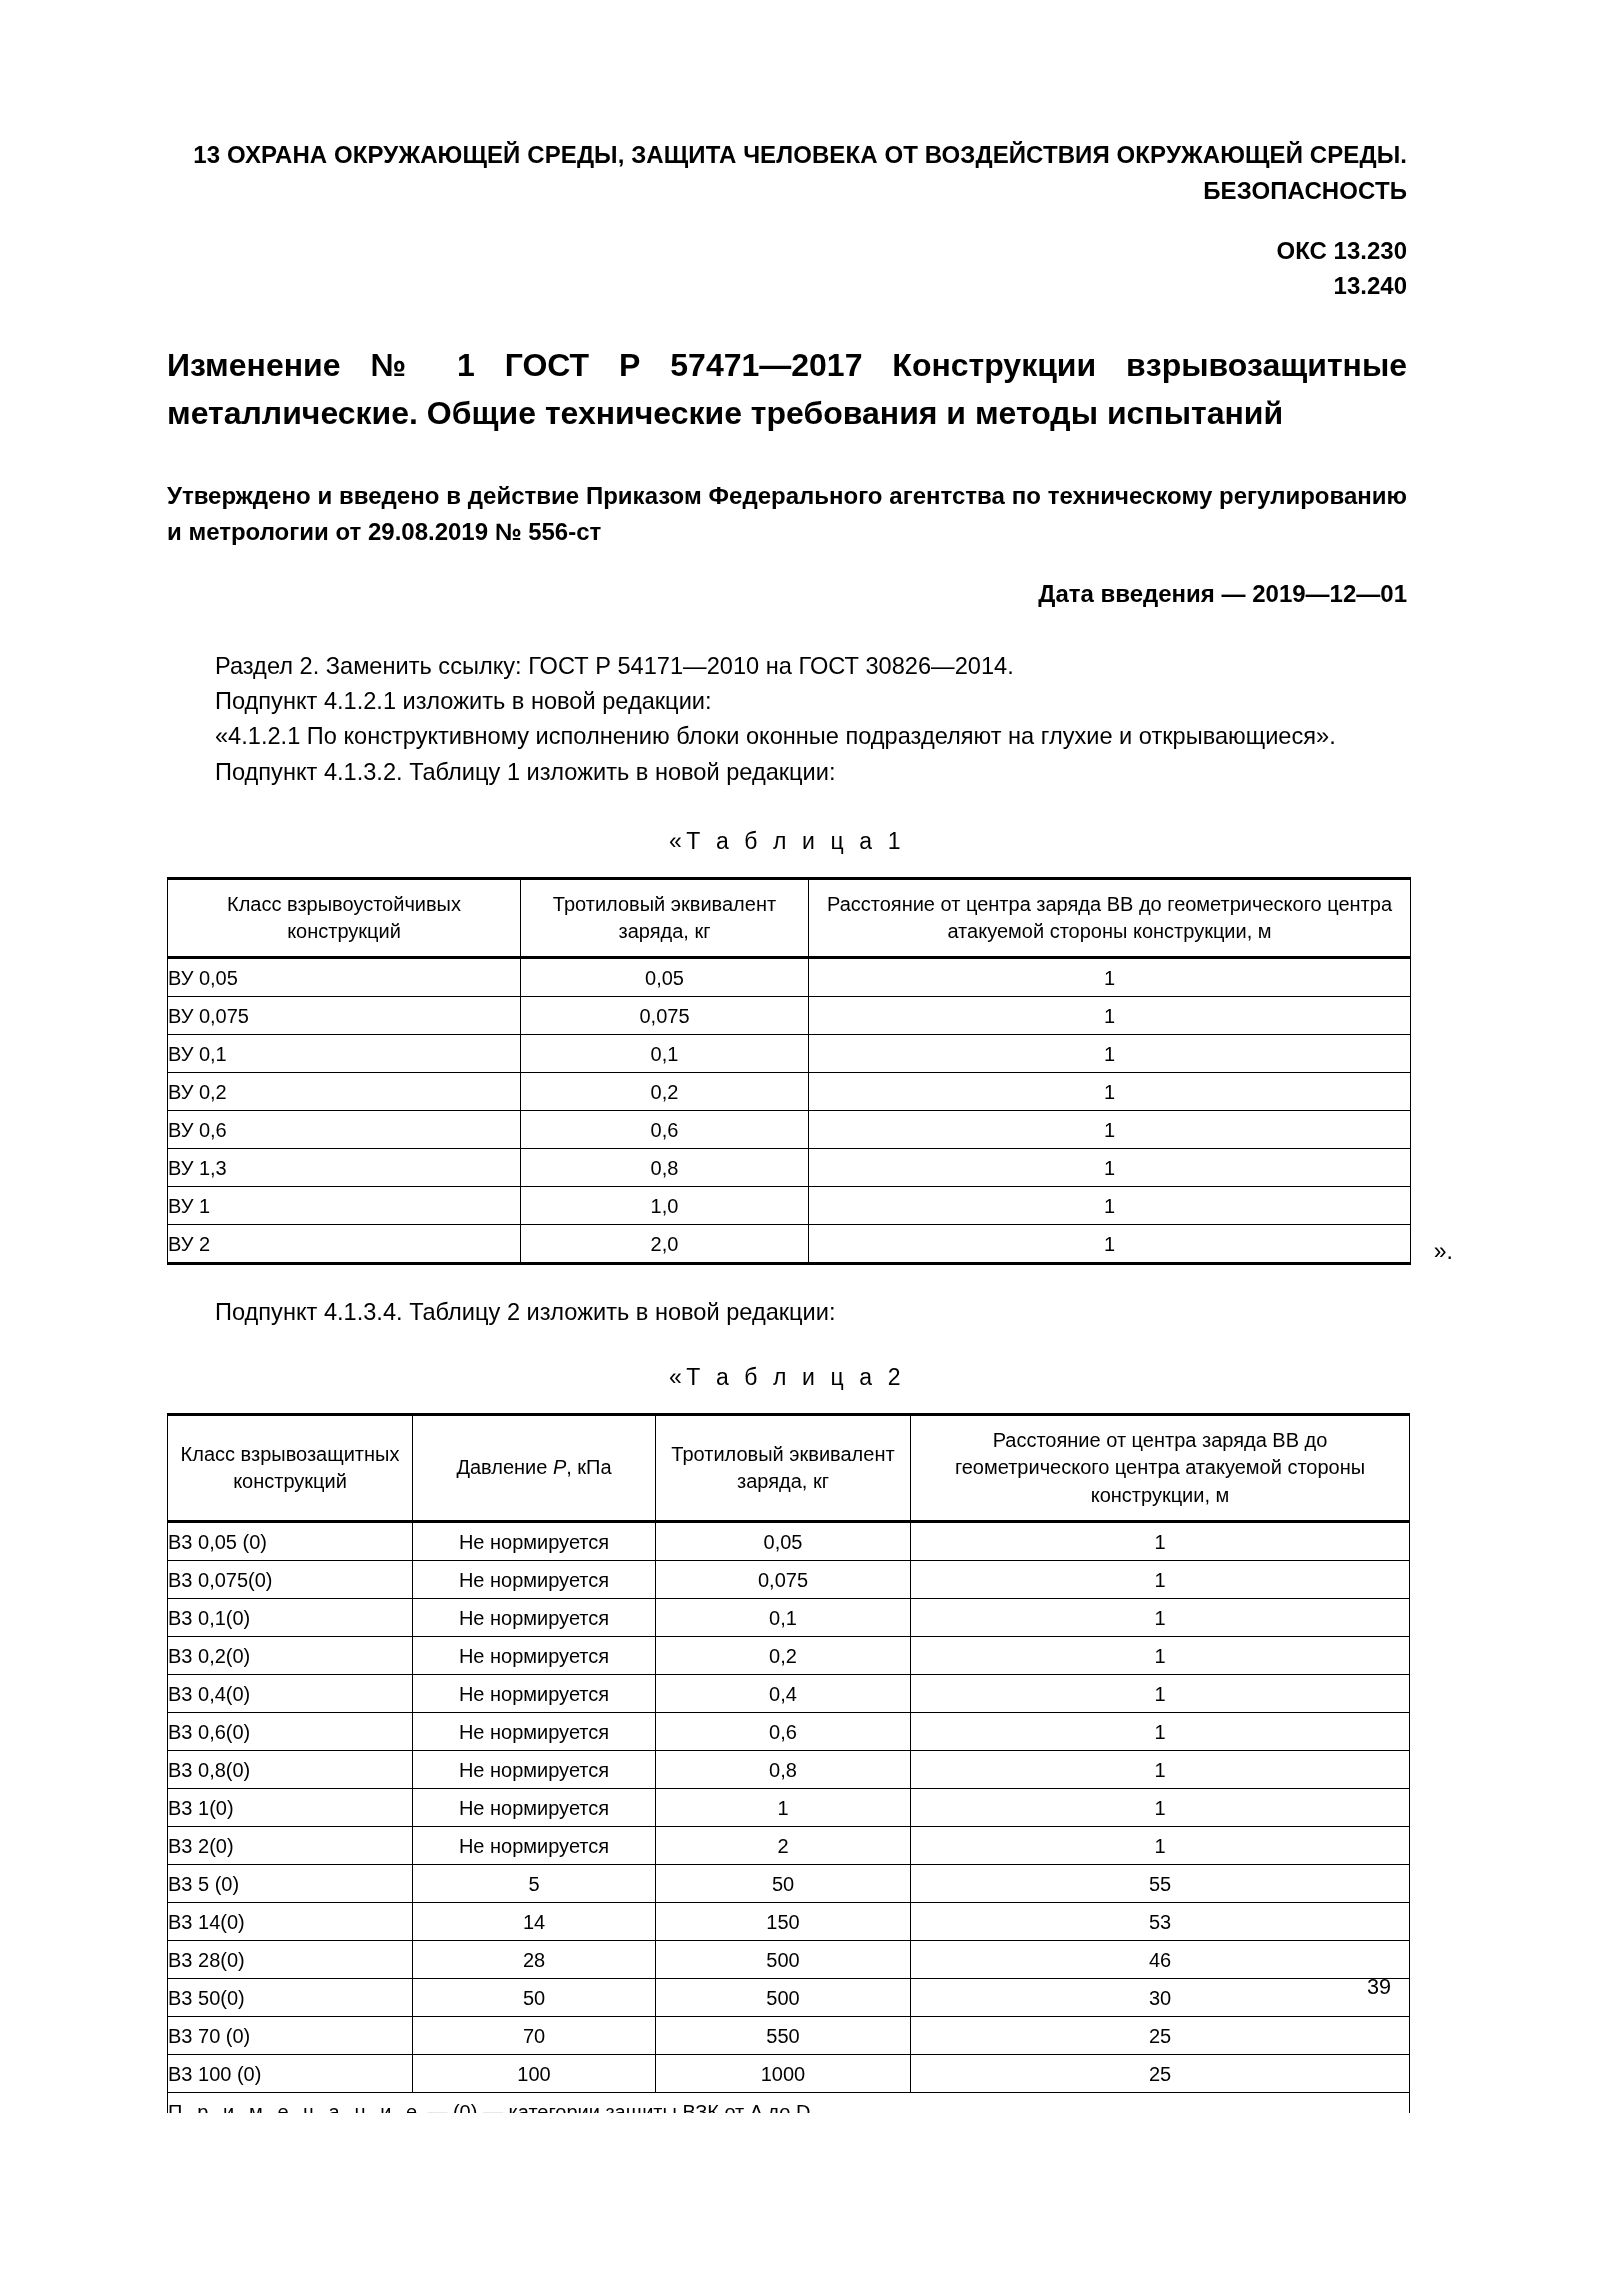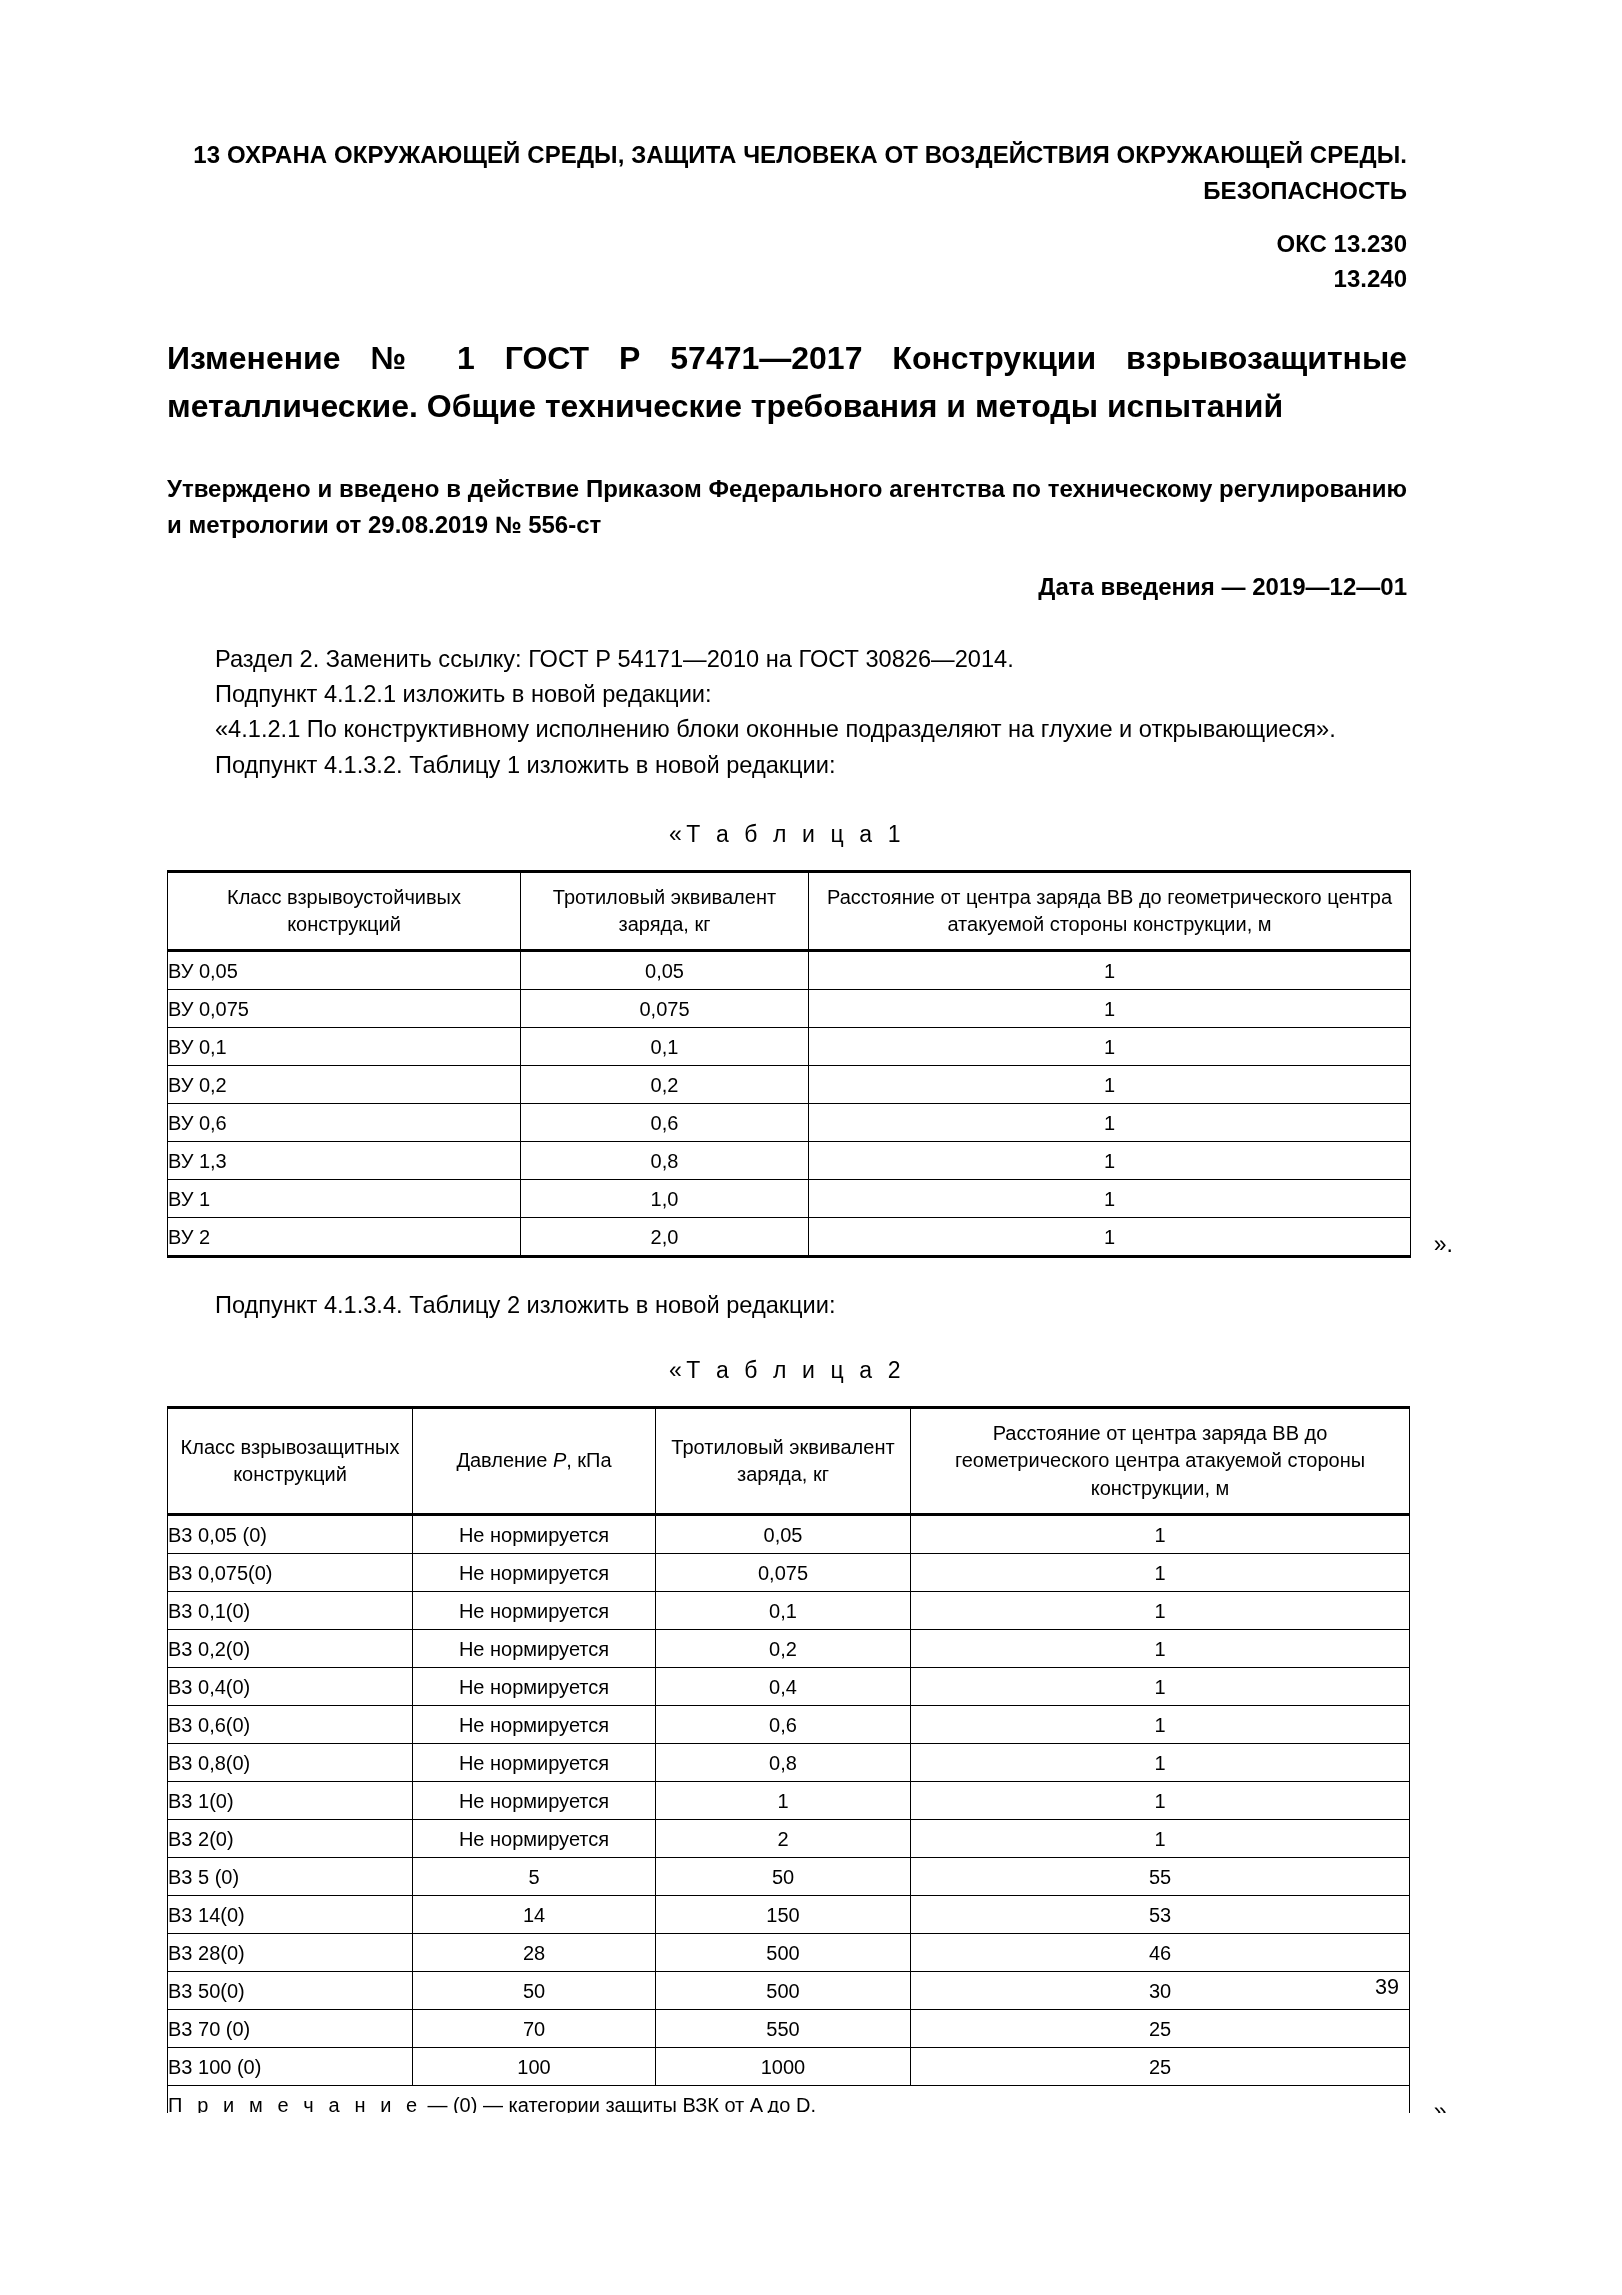--- a/index.html
+++ b/index.html
@@ -26,21 +26,21 @@
     font-size: 24px;
     line-height: 1.52;
     letter-spacing: 0.1px;
     margin: 0;
   }
   .oks-block {
     text-align: right;
     font-weight: bold;
     font-size: 24px;
     line-height: 1.45;
-    margin-top: 17px;
+    margin-top: 24px;
   }
   .amend-title {
     font-weight: bold;
     font-size: 32px;
     line-height: 1.50;
     margin-top: 37px;
     text-align: justify;
     text-justify: inter-word;
   }
   .approval {
@@ -125,21 +125,21 @@
     font-size: 23px;
     line-height: 1;
   }
   .mid-paragraph {
     margin-top: 34px;
     font-size: 23.6px;
     text-indent: 48px;
   }
   .page-number {
     position: absolute;
-    right: 224px;
+    right: 232px;
     bottom: 113px;
     font-size: 21.6px;
   }
   em.ital { font-style: italic; }
   
   .t1 col.c1 { width: 353px; }
   .t1 col.c2 { width: 288px; }
   .t1 col.c3 { width: 602px; }
   
   .t2 col.d1 { width: 245px; }

